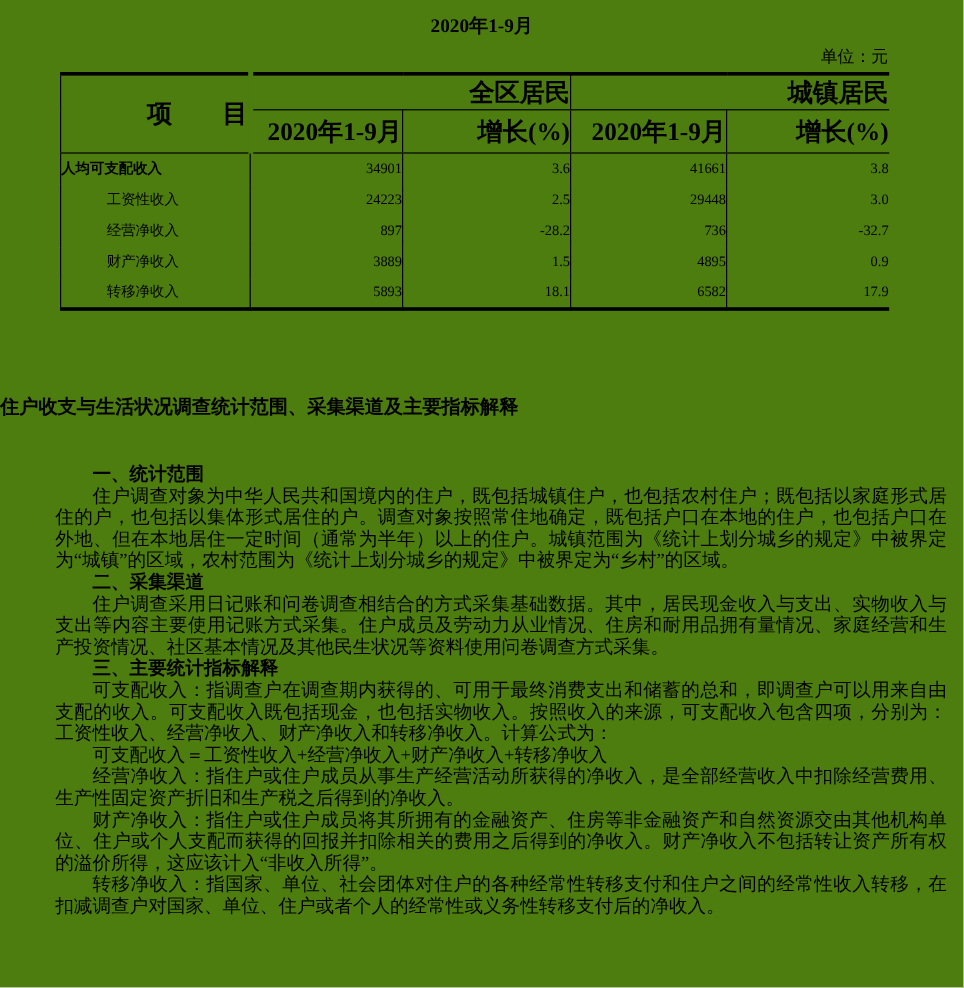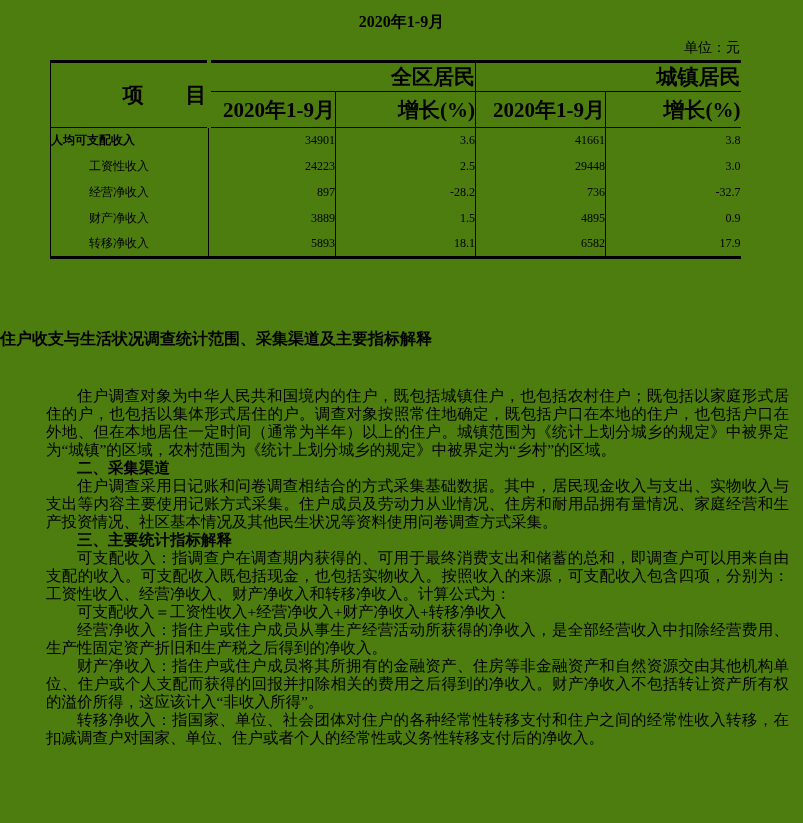--- a/index.html
+++ b/index.html
@@ -143,20 +143,21 @@
         <td class="val blft">18.1</td>
         <td class="val blft">6582</td>
         <td class="val blft">17.9</td>
       </tr>
     </tbody>
   </table>
 
   <div class="article-heading">住户收支与生活状况调查统计范围、采集渠道及主要指标解释</div>
 
   <div class="article">
+    <p class="subheading">一、统计范围</p>
     <p>住户调查对象为中华人民共和国境内的住户，既包括城镇住户，也包括农村住户；既包括以家庭形式居住的户，也包括以集体形式居住的户。调查对象按照常住地确定，既包括户口在本地的住户，也包括户口在外地、但在本地居住一定时间（通常为半年）以上的住户。城镇范围为《统计上划分城乡的规定》中被界定为“城镇”的区域，农村范围为《统计上划分城乡的规定》中被界定为“乡村”的区域。</p>
     <p class="subheading">二、采集渠道</p>
     <p>住户调查采用日记账和问卷调查相结合的方式采集基础数据。其中，居民现金收入与支出、实物收入与支出等内容主要使用记账方式采集。住户成员及劳动力从业情况、住房和耐用品拥有量情况、家庭经营和生产投资情况、社区基本情况及其他民生状况等资料使用问卷调查方式采集。</p>
     <p class="subheading">三、主要统计指标解释</p>
     <p>可支配收入：指调查户在调查期内获得的、可用于最终消费支出和储蓄的总和，即调查户可以用来自由支配的收入。可支配收入既包括现金，也包括实物收入。按照收入的来源，可支配收入包含四项，分别为：工资性收入、经营净收入、财产净收入和转移净收入。计算公式为：</p>
     <p class="formula">可支配收入＝工资性收入+经营净收入+财产净收入+转移净收入</p>
     <p>经营净收入：指住户或住户成员从事生产经营活动所获得的净收入，是全部经营收入中扣除经营费用、生产性固定资产折旧和生产税之后得到的净收入。</p>
     <p>财产净收入：指住户或住户成员将其所拥有的金融资产、住房等非金融资产和自然资源交由其他机构单位、住户或个人支配而获得的回报并扣除相关的费用之后得到的净收入。财产净收入不包括转让资产所有权的溢价所得，这应该计入“非收入所得”。</p>
     <p>转移净收入：指国家、单位、社会团体对住户的各种经常性转移支付和住户之间的经常性收入转移，在扣减调查户对国家、单位、住户或者个人的经常性或义务性转移支付后的净收入。</p>
   </div>

